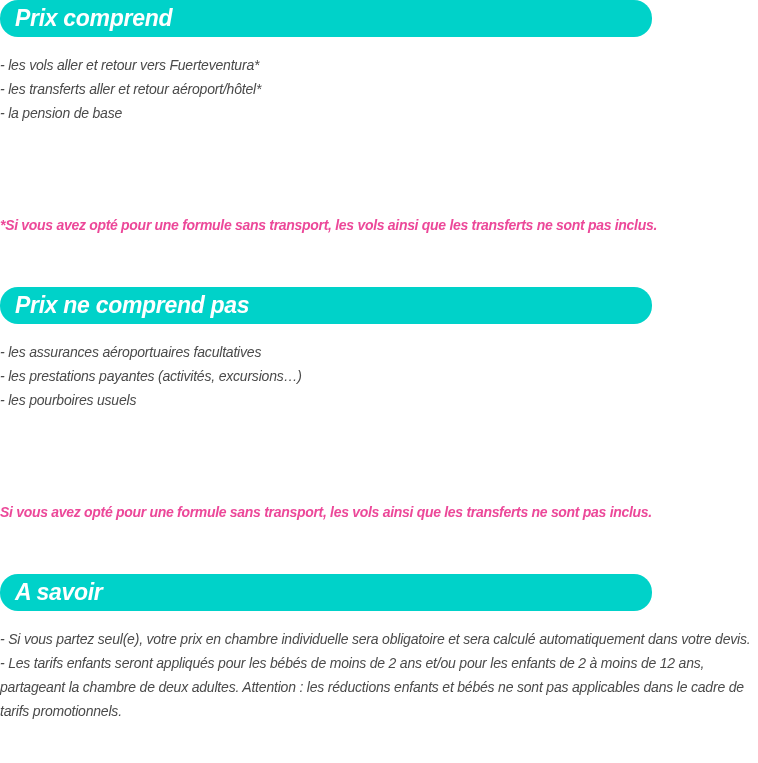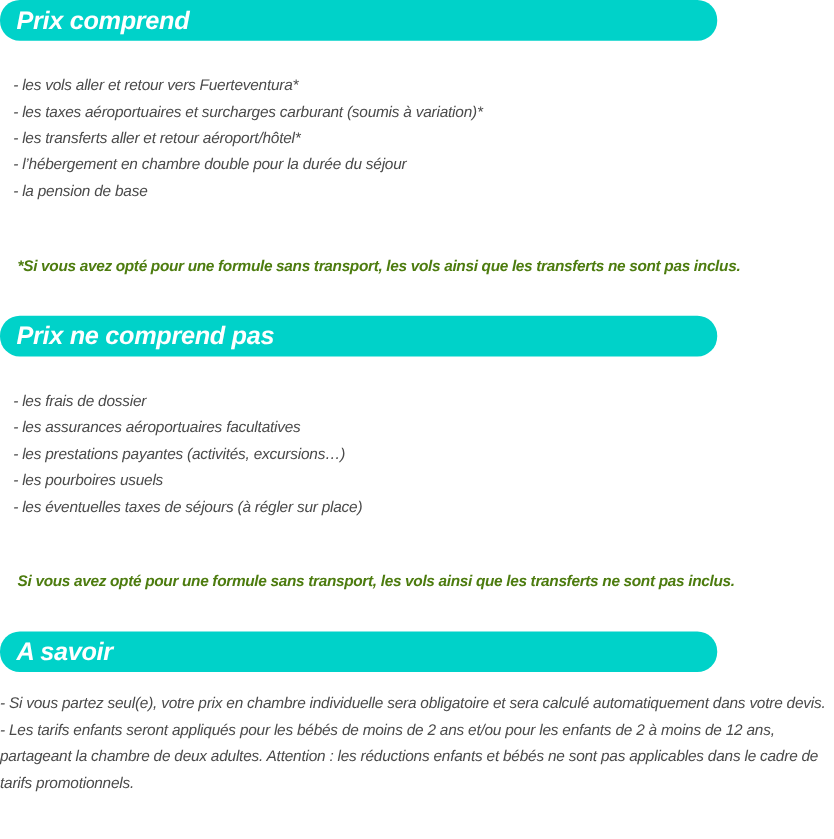--- a/index.html
+++ b/index.html
@@ -12,57 +12,53 @@
       position: absolute; left: 0; width: 652px; height: 37px;
       background: #00d2c9;
       color: #ffffff;
       font-style: italic; font-weight: bold;
       font-size: 23px; line-height: 37px;
       padding-left: 15px; box-sizing: border-box;
       letter-spacing: -0.3px;
       border-radius: 18px;
     }
     .list {
-      position: absolute; left: 0; margin: 12px; padding: 0; list-style: none;
+      position: absolute; left: 0; margin: 0; padding: 0; list-style: none;
       font-style: italic; font-size: 14px; line-height: 24px;
       letter-spacing: -0.2px;
     }
     .list li { white-space: nowrap; }
     .note {
-      position: absolute; left: 0; margin: 16px;
+      position: absolute; left: 0; margin: 0;
       font-style: italic; font-weight: bold; font-size: 14px; line-height: 24px;
-      color: #4d7c0f; white-space: nowrap; letter-spacing: -0.3px;
+      color: #ec4899; white-space: nowrap; letter-spacing: -0.3px;
     }
     .para-block {
       position: absolute; left: 0; width: 752px; margin: 0;
       font-style: italic; font-size: 14px; line-height: 24px;
       letter-spacing: -0.2px;
     }
     .para-block p { margin: 0; }
   </style>
 </head>
 <body>
 
 <div class="section-header" style="top:0;">Prix comprend</div>
 <ul class="list" style="top:53px;">
   <li>- les vols aller et retour vers Fuerteventura*</li>
-  <li>- les taxes aéroportuaires et surcharges carburant (soumis à variation)*</li>
   <li>- les transferts aller et retour aéroport/hôtel*</li>
-  <li>- l’hébergement en chambre double pour la durée du séjour</li>
   <li>- la pension de base</li>
 </ul>
 <p class="note" style="top:213px;">*Si vous avez opté pour une formule sans transport, les vols ainsi que les transferts ne sont pas inclus.</p>
 
 <div class="section-header" style="top:287px;">Prix ne comprend pas</div>
 <ul class="list" style="top:340px;">
-  <li>- les frais de dossier</li>
   <li>- les assurances aéroportuaires facultatives</li>
   <li>- les prestations payantes (activités, excursions…)</li>
   <li>- les pourboires usuels</li>
-  <li>- les éventuelles taxes de séjours (à régler sur place)</li>
 </ul>
 <p class="note" style="top:500px;text-align:center;">Si vous avez opté pour une formule sans transport, les vols ainsi que les transferts ne sont pas inclus.</p>
 
 <div class="section-header" style="top:574px;">A savoir</div>
 <div class="para-block" style="top:627px;">
   <p>- Si vous partez seul(e), votre prix en chambre individuelle sera obligatoire et sera calculé automatiquement dans votre devis.</p>
   <p>- Les tarifs enfants seront appliqués pour les bébés de moins de 2 ans et/ou pour les enfants de 2 à moins de 12 ans, partageant la chambre de deux adultes. Attention : les réductions enfants et bébés ne sont pas applicables dans le cadre de tarifs promotionnels.</p>
 </div>
 
 </body></html>

